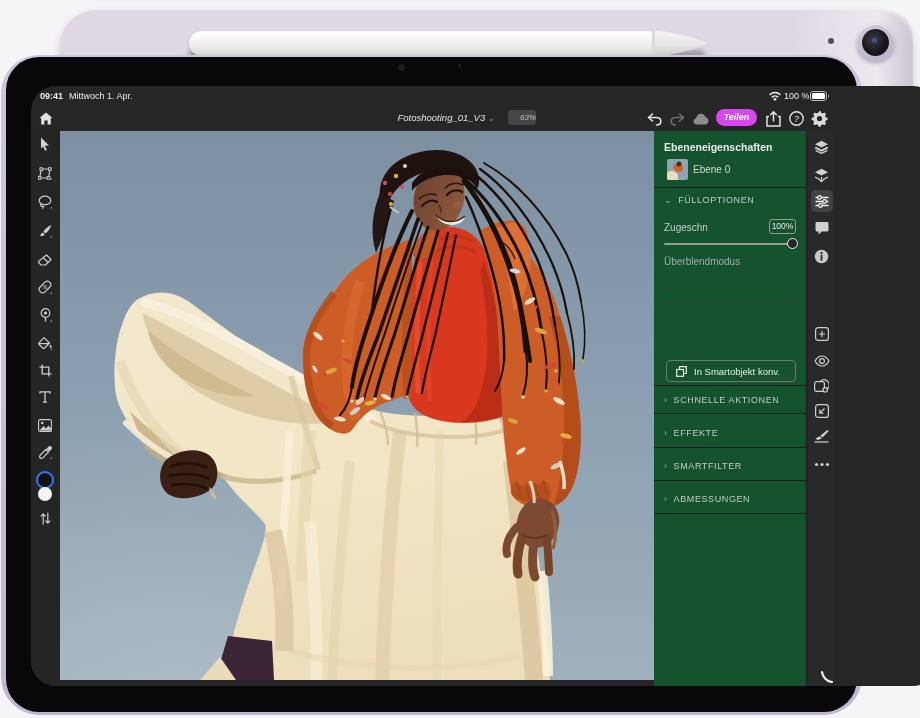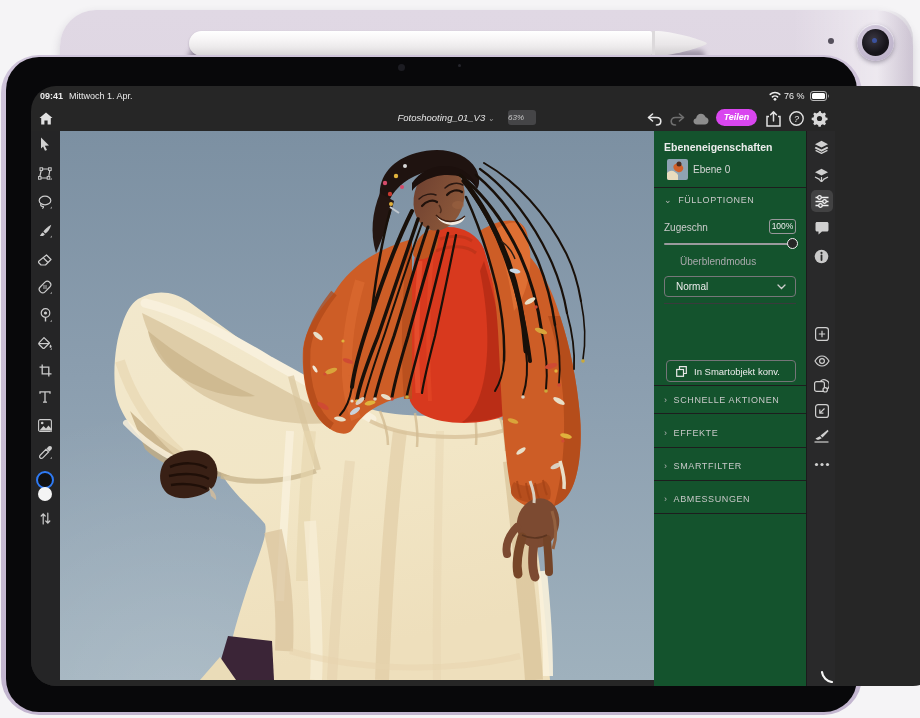--- a/index.html
+++ b/index.html
@@ -70,39 +70,39 @@
   <div class="abs front-edge"></div>
   <div class="abs front"></div>
   <div class="abs fcam"></div>
   <div class="abs fcam2"></div>
 
   <div class="abs screen">
 
     <div class="abs statusbar">
       <span class="abs" style="left:9px;top:5px;font-weight:bold;">09:41</span>
       <span class="abs" style="left:38px;top:5px;">Mittwoch 1. Apr.</span>
-      <span class="abs" style="left:753px;top:5px;">76 %</span>
+      <span class="abs" style="left:753px;top:5px;">100 %</span>
       <svg class="abs" style="left:737px;top:4px;" width="14" height="11" viewBox="0 0 14 11">
         <circle cx="7" cy="9.3" r="1.4" fill="#ececec"></circle>
         <path d="M4.4,6.9 C5.8,5.6 8.2,5.6 9.6,6.9" fill="none" stroke="#ececec" stroke-width="1.5" stroke-linecap="round"></path>
         <path d="M2.2,4.4 C4.8,2 9.2,2 11.8,4.4" fill="none" stroke="#ececec" stroke-width="1.5" stroke-linecap="round"></path>
       </svg>
       <svg class="abs" style="left:779px;top:4.5px;" width="20" height="10" viewBox="0 0 20 10">
         <rect x="0.5" y="0.5" width="16" height="9" rx="2.5" fill="none" stroke="#b9b9b9"></rect>
         <rect x="2" y="2" width="13" height="6" rx="1.5" fill="#ffffff"></rect>
         <path d="M18,3.2 C19,3.6 19,6.4 18,6.8 Z" fill="#b9b9b9"></path>
       </svg>
     </div>
 
     <div class="abs toolbar">
       <svg class="abs" style="left:8px;top:8px;" width="14" height="13" viewBox="0 0 14 13">
         <path d="M7,0.5 L13.5,6 L11.8,6 L11.8,12.5 L8.6,12.5 L8.6,8.6 L5.4,8.6 L5.4,12.5 L2.2,12.5 L2.2,6 L0.5,6 Z" fill="#e2e2e2"></path>
       </svg>
       <span class="abs" style="left:340px;top:8px;width:150px;text-align:center;color:#e4e4e4;font-size:9.5px;">Fotoshooting_01_V3 <span style="color:#9a9a9a;font-size:8px;">⌄</span></span>
-      <span class="abs" style="left:477px;top:6px;width:28px;height:15px;background:#454547;border-radius:3px;color:#c6c6c6;font-size:8px;text-align:left;line-height:15px;">63%</span>
+      <span class="abs" style="left:477px;top:6px;width:28px;height:15px;background:#454547;border-radius:3px;color:#c6c6c6;font-size:8px;text-align:right;line-height:15px;">63%</span>
 
       <svg class="abs" style="left:616px;top:9px;" width="15" height="13" viewBox="0 0 15 13">
         <path d="M5.5,1 L1.5,4.5 L5.5,8" fill="none" stroke="#e6e6e6" stroke-width="1.6" stroke-linecap="round" stroke-linejoin="round"></path>
         <path d="M1.8,4.5 L9.5,4.5 C12.5,4.5 13.8,6.5 13.8,8.3 C13.8,10.1 12.5,12 9.5,12" fill="none" stroke="#e6e6e6" stroke-width="1.6" stroke-linecap="round"></path>
       </svg>
 
       <svg class="abs" style="left:639px;top:9px;" width="15" height="13" viewBox="0 0 15 13">
         <path d="M9.5,1 L13.5,4.5 L9.5,8" fill="none" stroke="#6f6f6f" stroke-width="1.6" stroke-linecap="round" stroke-linejoin="round"></path>
         <path d="M13.2,4.5 L5.5,4.5 C2.5,4.5 1.2,6.5 1.2,8.3 C1.2,10.1 2.5,12 5.5,12" fill="none" stroke="#6f6f6f" stroke-width="1.6" stroke-linecap="round"></path>
       </svg>
@@ -420,27 +420,21 @@
           <circle cx="12" cy="5" r="2.5" fill="#4a2c20"></circle>
         </svg>
       </div>
       <div class="abs" style="left:39px;top:33px;color:#d8d8d8;font-size:10px;">Ebene 0</div>
       <div class="hdiv" style="top:56px;"></div>
       <div class="sect" style="top:64px;"><span class="ch">⌄</span>FÜLLOPTIONEN</div>
       <div class="abs" style="left:10px;top:91px;color:#cccccc;font-size:10px;">Zugeschn</div>
       <div class="abs" style="left:115px;top:88px;width:27px;height:15px;border:1px solid #98989b;border-radius:3px;box-sizing:border-box;color:#ececec;font-size:8.5px;text-align:center;line-height:13px;">100%</div>
       <div class="abs" style="left:10px;top:112px;width:131px;height:2px;background:#9a9a9d;border-radius:1px;"></div>
       <div class="abs" style="left:133px;top:107px;width:11px;height:11px;border:1.5px solid #f2f2f2;border-radius:50%;background:#262626;box-sizing:border-box;"></div>
-      <div class="abs" style="left:10px;top:125px;color:#a9a9ac;font-size:10px;margin-left:16px;">Überblendmodus</div>
-      <div class="abs" style="left:10px;top:145px;width:132px;height:21px;border:1px solid #77777a;border-radius:4px;box-sizing:border-box;color:#ececec;font-size:10px;line-height:19px;">
-        <span style="margin-left:11px;">Normal</span>
-        <svg class="abs" style="right:9px;top:7px;" width="9" height="6" viewBox="0 0 9 6">
-          <path d="M1,1 L4.5,4.5 L8,1" fill="none" stroke="#cfcfcf" stroke-width="1.3" stroke-linecap="round"></path>
-        </svg>
-      </div>
+      <div class="abs" style="left:10px;top:125px;color:#a9a9ac;font-size:10px;">Überblendmodus</div>
       <div class="hdiv" style="top:172px;left:10px;width:132px;background:#3a3a3c;"></div>
       <div class="btn" style="top:229px;">
         <svg style="margin:0 7px 0 9px;" width="11" height="11" viewBox="0 0 11 11">
           <rect x="0.7" y="3.5" width="6.8" height="6.8" fill="none" stroke="#e8e8e8" stroke-width="1.2"></rect>
           <path d="M3.5,3.3 L3.5,0.7 L10.3,0.7 L10.3,7.5 L7.7,7.5" fill="none" stroke="#e8e8e8" stroke-width="1.2"></path>
         </svg>In Smartobjekt konv.</div>
       <div class="hdiv" style="top:254px;"></div>
       <div class="sect" style="top:264px;"><span class="ch">›</span>SCHNELLE AKTIONEN</div>
       <div class="hdiv" style="top:282px;"></div>
       <div class="sect" style="top:297px;"><span class="ch">›</span>EFFEKTE</div>

